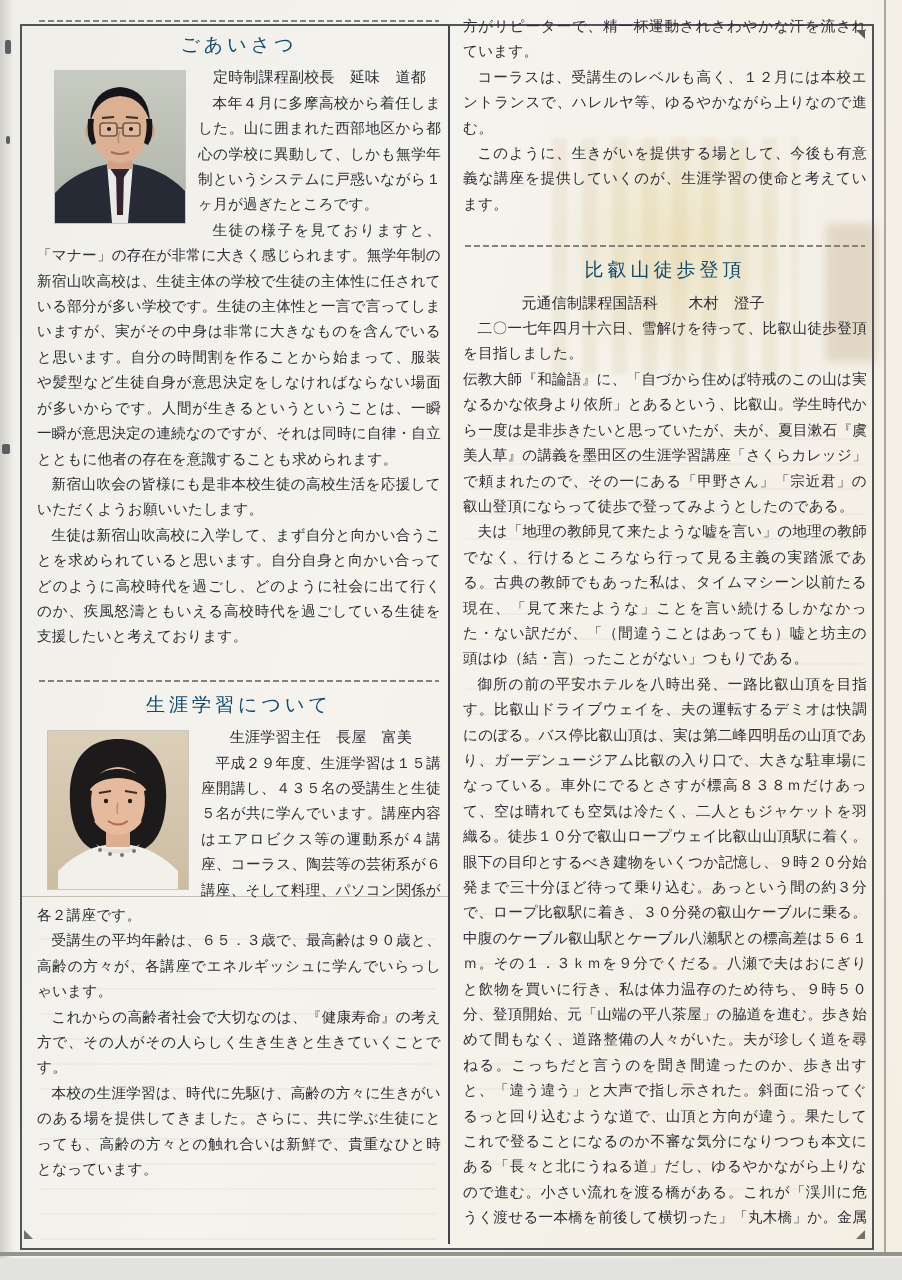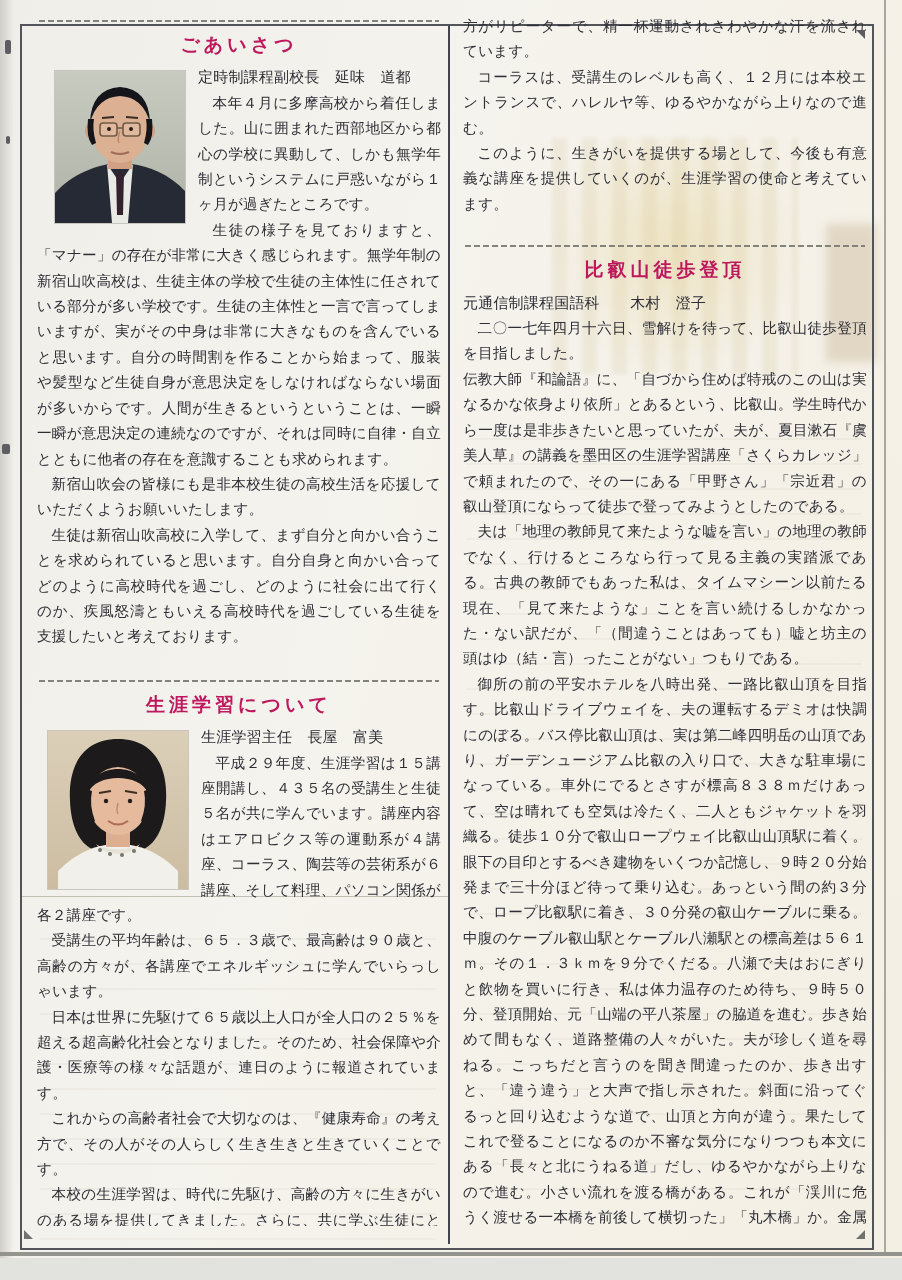--- a/index.html
+++ b/index.html
@@ -20,25 +20,25 @@
   .col{position:absolute;top:14px;width:404px;height:1212px;overflow:hidden;
        font-size:14.6px;line-height:25.4px;letter-spacing:.2px;}
   .col-left{left:37px;}
   .col-right{left:463px;}
 
   .rule{height:2px;margin:6px 2px 0 2px;clear:both;
         background-image:repeating-linear-gradient(to right,#83837b 0 6px,rgba(0,0,0,0) 6px 9px);}
   .rule-mid{margin-top:30px;}
   .rule-mid2{margin-top:28px;}
 
-  h2{font-size:19px;font-weight:bold;text-align:center;letter-spacing:4px;
-     margin:10px 0 8px 0;color:#be185d;}
+  h2{font-size:19px;font-weight:normal;text-align:center;letter-spacing:4px;
+     margin:10px 0 8px 0;color:#0c4a6e;}
   p{margin:0;text-align:justify;text-indent:1em;}
   p.noindent{text-indent:0;}
-  .byline{text-align:left;text-indent:0;font-size:15px;}
+  .byline{text-align:center;text-indent:0;font-size:15px;}
   .byline3{padding-right:44px;margin-top:8px;}
 
   .photo{float:left;display:block;}
   .photo-man{margin:6px 13px 4px 18px;}
   .photo-woman{margin:6px 13px 4px 11px;}
   .photo svg{display:block;box-shadow:0 0 0 1px rgba(120,120,110,.35);}
 
   
   .ghost{position:absolute;pointer-events:none;}
   .ghost1{left:552px;top:138px;width:246px;height:236px;filter:blur(2px);
@@ -146,21 +146,20 @@
           <circle cx="82" cy="70" r="2.2" fill="#241c18"></circle>
           <path d="M51,62 l12,-2" stroke="#3a2d22" stroke-width="1.8"></path>
           <path d="M77,60 l12,2" stroke="#3a2d22" stroke-width="1.8"></path>
           <path d="M70,72 q-2,8 0,11" stroke="#c08a6a" stroke-width="1.4" fill="none"></path>
           <path d="M60,90 q10,7 20,0" stroke="#b06a58" stroke-width="2" fill="none"></path>
         </svg>
       </span>
       <p class="byline">生涯学習主任　長屋　富美</p>
       <p>平成２９年度、生涯学習は１５講座開講し、４３５名の受講生と生徒５名が共に学んでいます。講座内容はエアロビクス等の運動系が４講座、コーラス、陶芸等の芸術系が６講座、そして料理、パソコン関係が各２講座です。</p>
       <p>受講生の平均年齢は、６５．３歳で、最高齢は９０歳と、高齢の方々が、各講座でエネルギッシュに学んでいらっしゃいます。</p>
-      <p>日本は世界に先駆けて６５歳以上人口が全人口の２５％を超える超高齢化社会となりました。そのため、社会保障や介護・医療等の様々な話題が、連日のように報道されています。</p>
       <p>これからの高齢者社会で大切なのは、『健康寿命』の考え方で、その人がその人らしく生き生きと生きていくことです。</p>
       <p>本校の生涯学習は、時代に先駆け、高齢の方々に生きがいのある場を提供してきました。さらに、共に学ぶ生徒にとっても、高齢の方々との触れ合いは新鮮で、貴重なひと時となっています。</p>
 
     </div>
   </div>
 
   <div class="col col-right">
     <p class="noindent">方がリピーターで、精一杯運動されさわやかな汗を流されています。</p>
     <p>コーラスは、受講生のレベルも高く、１２月には本校エントランスで、ハレルヤ等、ゆるやかながら上りなので進む。</p>
     <p>このように、生きがいを提供する場として、今後も有意義な講座を提供していくのが、生涯学習の使命と考えています。</p>

